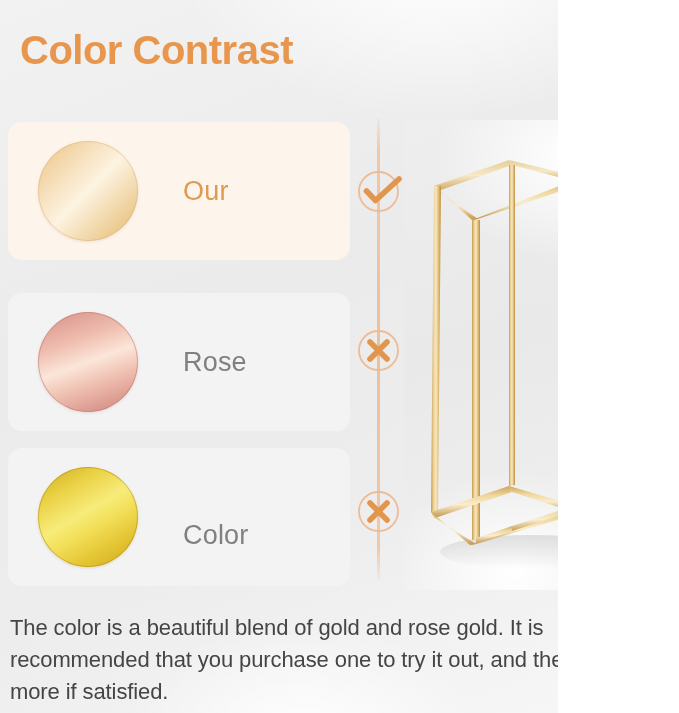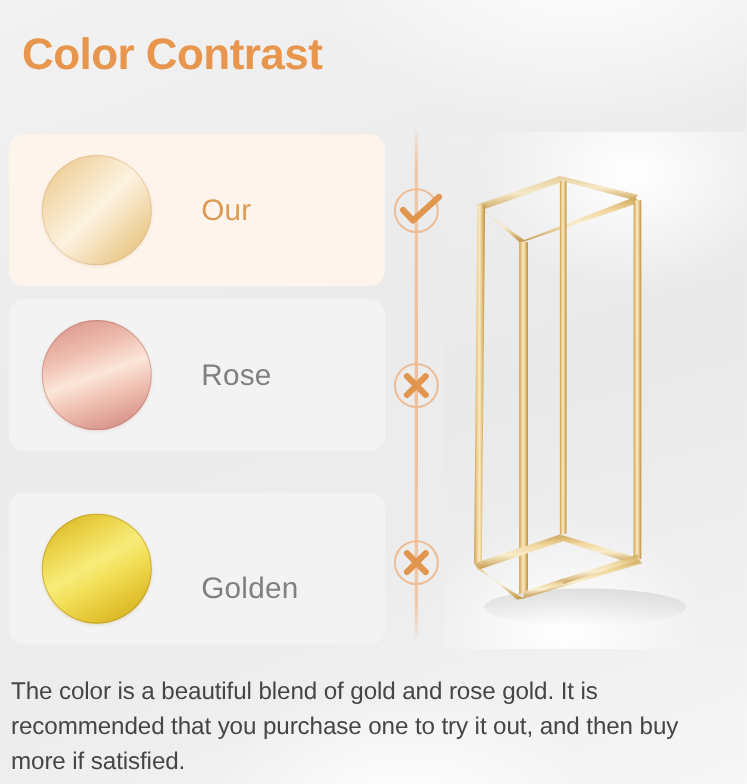--- a/index.html
+++ b/index.html
@@ -7,21 +7,21 @@
     padding: 0;
   }
   body {
     width: 679px;
     height: 713px;
     font-family: "Liberation Sans", sans-serif;
     overflow: hidden;
   }
   #page {
     position: relative;
-    width: 679px;
+    width: 558px;
     height: 713px;
     background:
       radial-gradient(ellipse 420px 260px at 78% -6%, #ffffff 0%, rgba(255,255,255,0) 62%),
       radial-gradient(ellipse 300px 200px at 54% 104%, #ffffff 0%, rgba(255,255,255,0) 60%),
       linear-gradient(160deg, #f2f2f2 0%, #ebebeb 40%, #ededed 70%, #f6f6f6 100%);
     overflow: hidden;
   }
 
   
   #title {
@@ -40,21 +40,21 @@
     position: absolute;
     left: 8px;
     width: 342px;
     height: 138px;
     border-radius: 14px;
     box-sizing: border-box;
   }
   .card.highlight { background: #fdf4ec; }
   .card.plain     { background: #f3f3f3; }
   #card-1 { top: 122px; }
-  #card-2 { top: 272px; }
+  #card-2 { top: 293px; }
   #card-3 { top: 448px; }
 
   .swatch {
     position: absolute;
     left: 30px;
     top: 19px;
     width: 100px;
     height: 100px;
     border-radius: 50%;
   }
@@ -160,21 +160,21 @@
   <div class="card plain" id="card-2">
     <div class="swatch rosegold"></div>
     <div class="card-label gray" id="label-2">
       <div>Rose</div>
     </div>
   </div>
 
   <div class="card plain" id="card-3">
     <div class="swatch golden"></div>
     <div class="card-label gray" id="label-3">
-      <div>Golden</div>
+      <div>Color</div>
     </div>
   </div>
 
   <div id="rail-line"></div>
 
   <div class="status-badge" id="badge-1">
     <svg viewBox="0 0 47 47">
       <circle cx="23.5" cy="23.5" r="19.5" fill="none" stroke="#edbb94" stroke-width="1.8"></circle>
       <path d="M11.5 23 L20.5 32.5 L44 11" fill="none" stroke="#e2954c" stroke-width="5.6" stroke-linecap="round" stroke-linejoin="round"></path>
     </svg>

